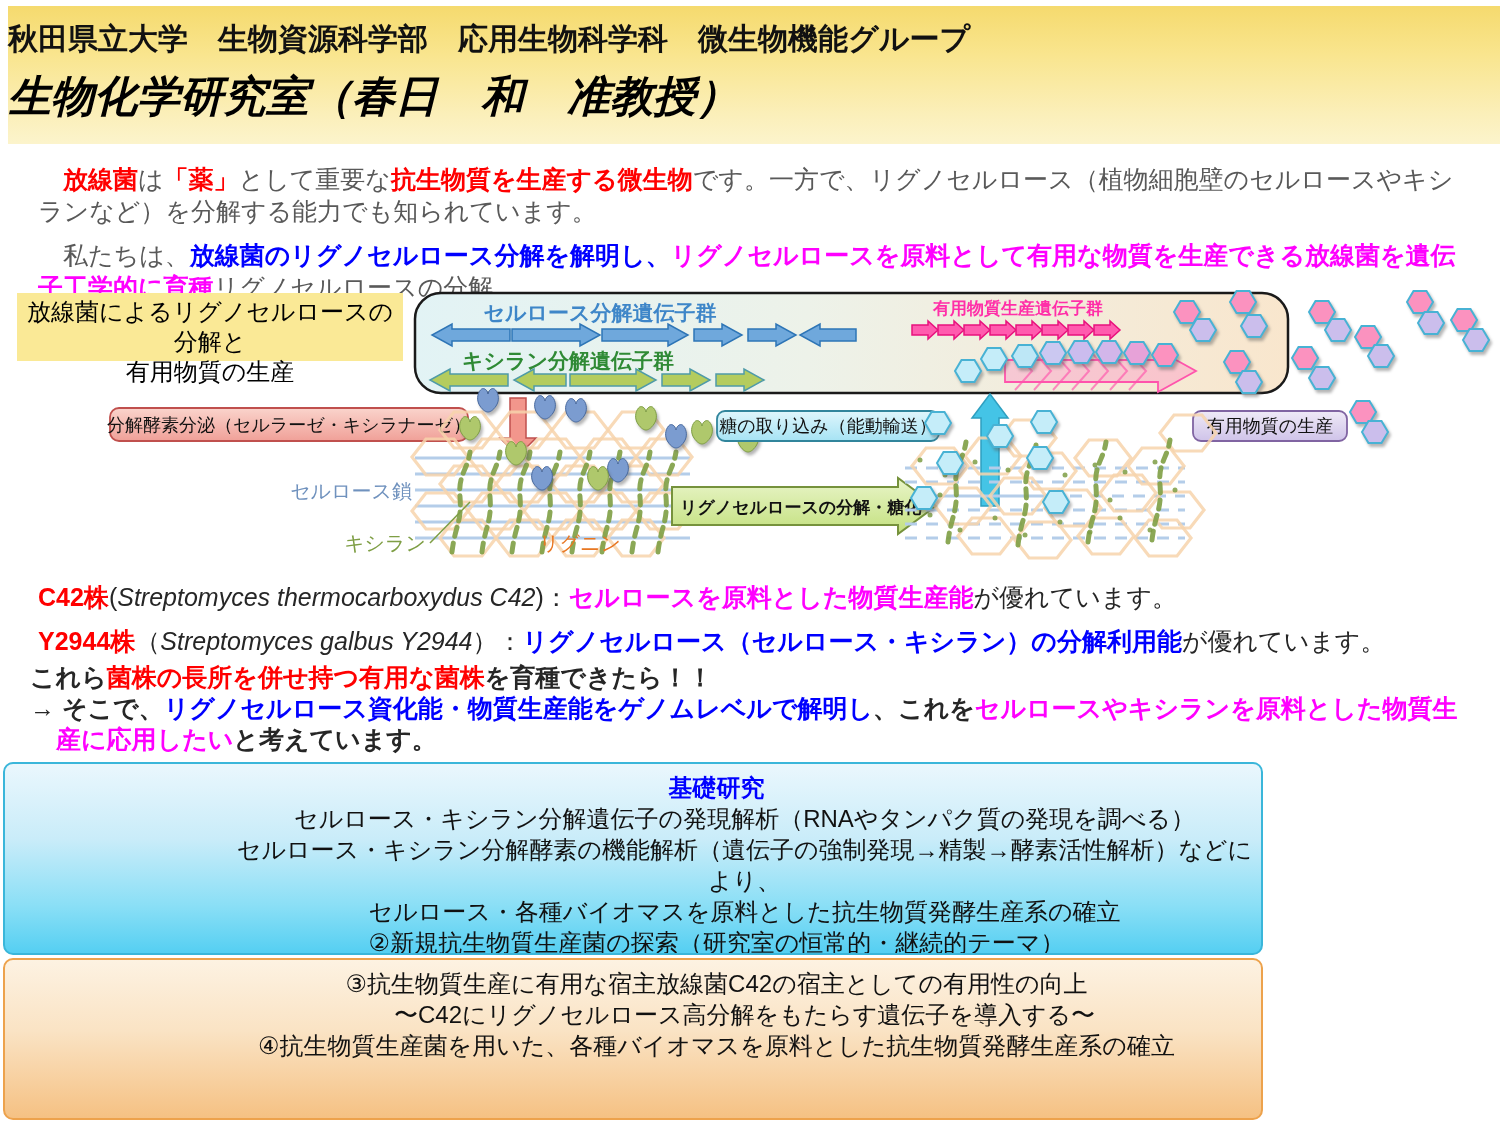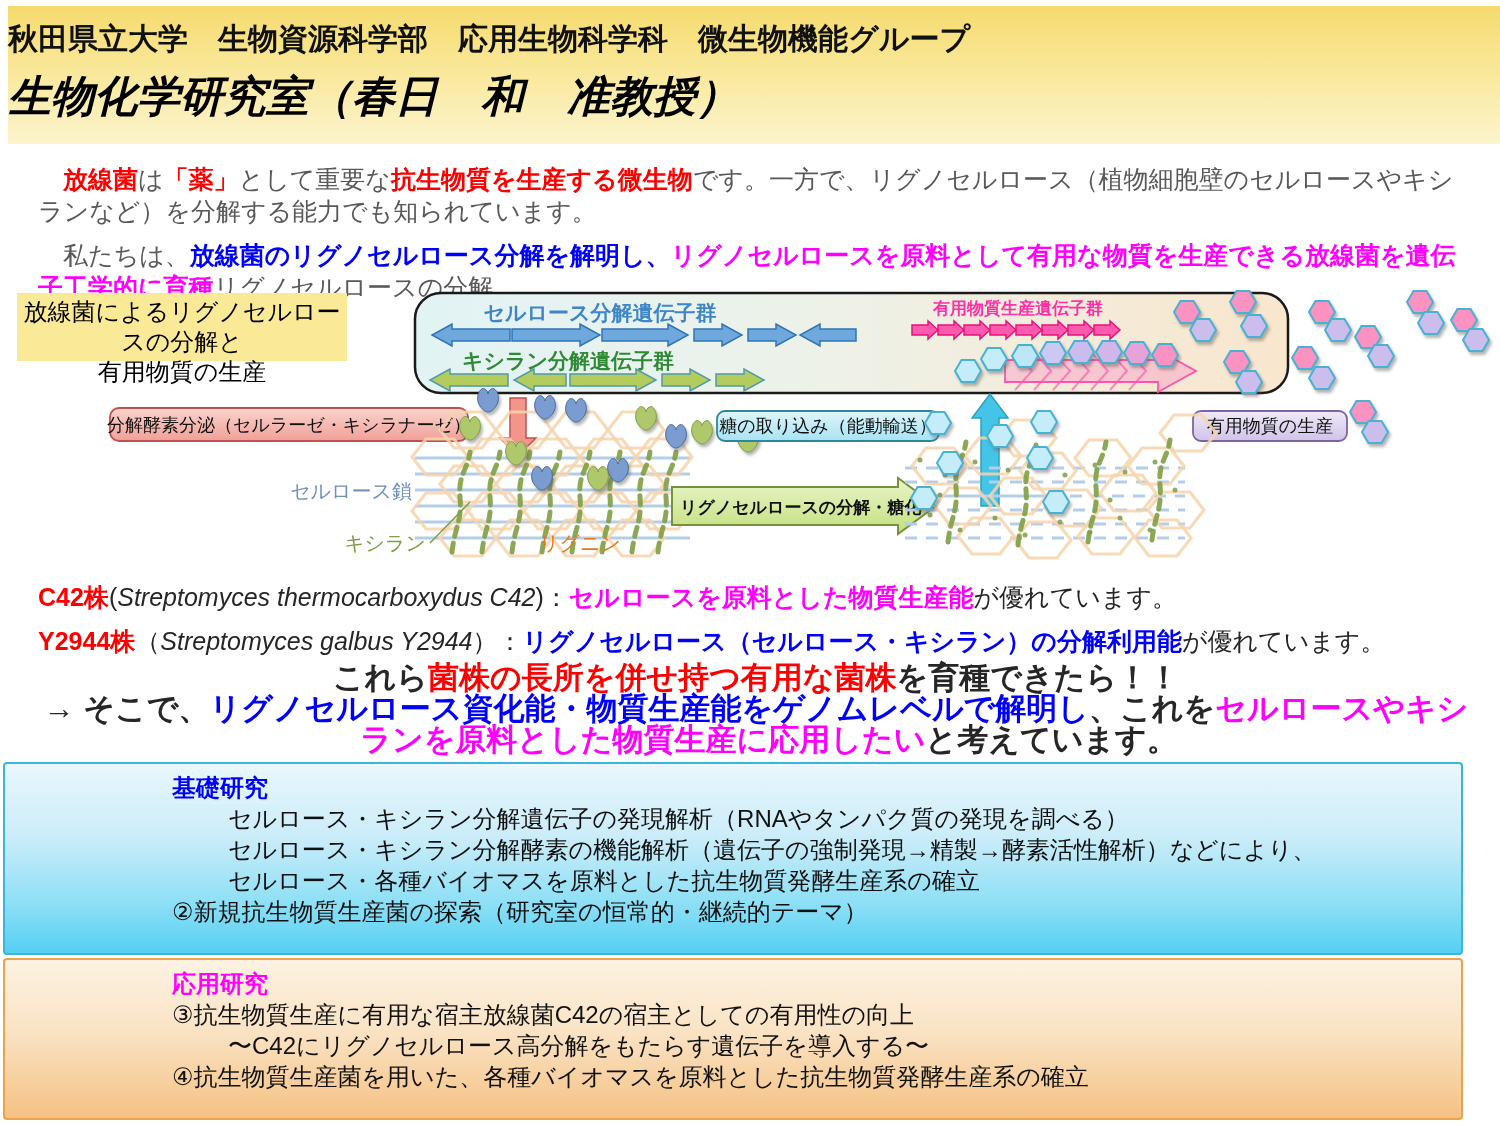--- a/index.html
+++ b/index.html
@@ -17,21 +17,21 @@
   .intro p{margin:12px;}
   span.g{color:#595959;}
   span.dk{color:#262626;}
   span.r{color:#FF0000;font-weight:bold;}
   span.bl{color:#0000FF;font-weight:bold;}
   span.mg{color:#FF00FF;font-weight:bold;}
   span.i{font-style:italic;}
 
   
   .figure{position:absolute;left:0;top:290px;width:1500px;height:290px;}
-  .side-label{position:absolute;left:17px;top:3px;width:330px;height:68px;box-sizing:border-box;
+  .side-label{position:absolute;left:17px;top:3px;width:386px;height:68px;box-sizing:border-box;
     background:#FAE996;color:#000;font-size:24px;line-height:30px;text-align:center;padding-top:4px;}
   svg.diagram{position:absolute;left:0;top:0;}
 
   .aB{fill:#6FA8DC;stroke:#2E75B6;stroke-width:1.5;}
   .aG{fill:#B4CC5E;stroke:#4F9BA8;stroke-width:1.5;}
   .aP{fill:#FF5BAE;stroke:#E8127E;stroke-width:1.5;}
   .hexO{fill:none;stroke:#F7D3AC;stroke-width:3.2;opacity:.85;}
   .lnB{stroke:#B4CDE9;stroke-width:3;fill:none;}
   .lnBd{stroke:#B4CDE9;stroke-width:3;fill:none;stroke-dasharray:12 9;}
   .xylC{fill:none;stroke:#7E9E44;stroke-width:5;stroke-dasharray:9 7;stroke-linecap:round;opacity:.9;}
@@ -48,26 +48,26 @@
   .tGeneP{fill:#FF2FA8;font-weight:bold;font-size:17px;}
   .tLbl{fill:#111;font-size:18px;}
   .tSac{fill:#111;font-size:17px;font-weight:bold;}
   .tChain{fill:#7092BE;font-size:20px;}
   .tXyl{fill:#7E9E44;font-size:20px;}
   .tLig{fill:#E87722;font-size:20px;}
 
   
   .strains{position:absolute;left:38px;top:581px;width:1450px;font-size:25px;color:#262626;}
   .strains p{margin:0 0 11px 0;}
-  .goal{position:absolute;left:30px;top:662px;width:1452px;font-size:31px;line-height:31px;color:#262626;font-weight:bold;text-align:center;}
+  .goal{position:absolute;left:30px;top:662px;width:1452px;font-size:25px;line-height:31px;color:#262626;font-weight:bold;}
   .goal p{margin:0;}
   .goal .hang{padding-left:26px;text-indent:-26px;}
 
   
-  .box{position:absolute;left:3px;width:1460px;box-sizing:border-box;border-radius:4px;overflow:hidden;}
+  .box{position:absolute;left:3px;width:1260px;box-sizing:border-box;border-radius:10px;overflow:hidden;text-align:center;}
   .blue-box{top:762px;height:193px;border:2px solid #3AB6DA;
     background:linear-gradient(180deg,#EAF7FD 0%,#C9ECF9 40%,#8ADFF6 75%,#55CFF2 100%);}
   .orange-box{top:958px;height:162px;border:2px solid #EDA24C;
     background:linear-gradient(180deg,#FDF2E2 0%,#FAE3C4 45%,#F5C183 100%);}
   .box-inner{padding:8px 0 0 167px;font-size:24px;line-height:31px;color:#111;}
   .box-title-b{color:#0000FF;font-weight:bold;}
   .box-title-m{color:#FF00FF;font-weight:bold;}
   .indent{padding-left:56px;}
 </style>
 </head>
@@ -359,20 +359,19 @@
       <div class="box-title-b">基礎研究</div>
       <div class="indent">セルロース・キシラン分解遺伝子の発現解析（RNAやタンパク質の発現を調べる）</div>
       <div class="indent">セルロース・キシラン分解酵素の機能解析（遺伝子の強制発現→精製→酵素活性解析）などにより、</div>
       <div class="indent">セルロース・各種バイオマスを原料とした抗生物質発酵生産系の確立</div>
       <div>②新規抗生物質生産菌の探索（研究室の恒常的・継続的テーマ）</div>
     </div>
   </div>
 
   <div class="box orange-box">
     <div class="box-inner">
-      <div class="box-title-m">応用研究</div>
       <div>③抗生物質生産に有用な宿主放線菌C42の宿主としての有用性の向上</div>
       <div class="indent">〜C42にリグノセルロース高分解をもたらす遺伝子を導入する〜</div>
       <div>④抗生物質生産菌を用いた、各種バイオマスを原料とした抗生物質発酵生産系の確立</div>
     </div>
   </div>
 
 </div>
 
 </body></html>

